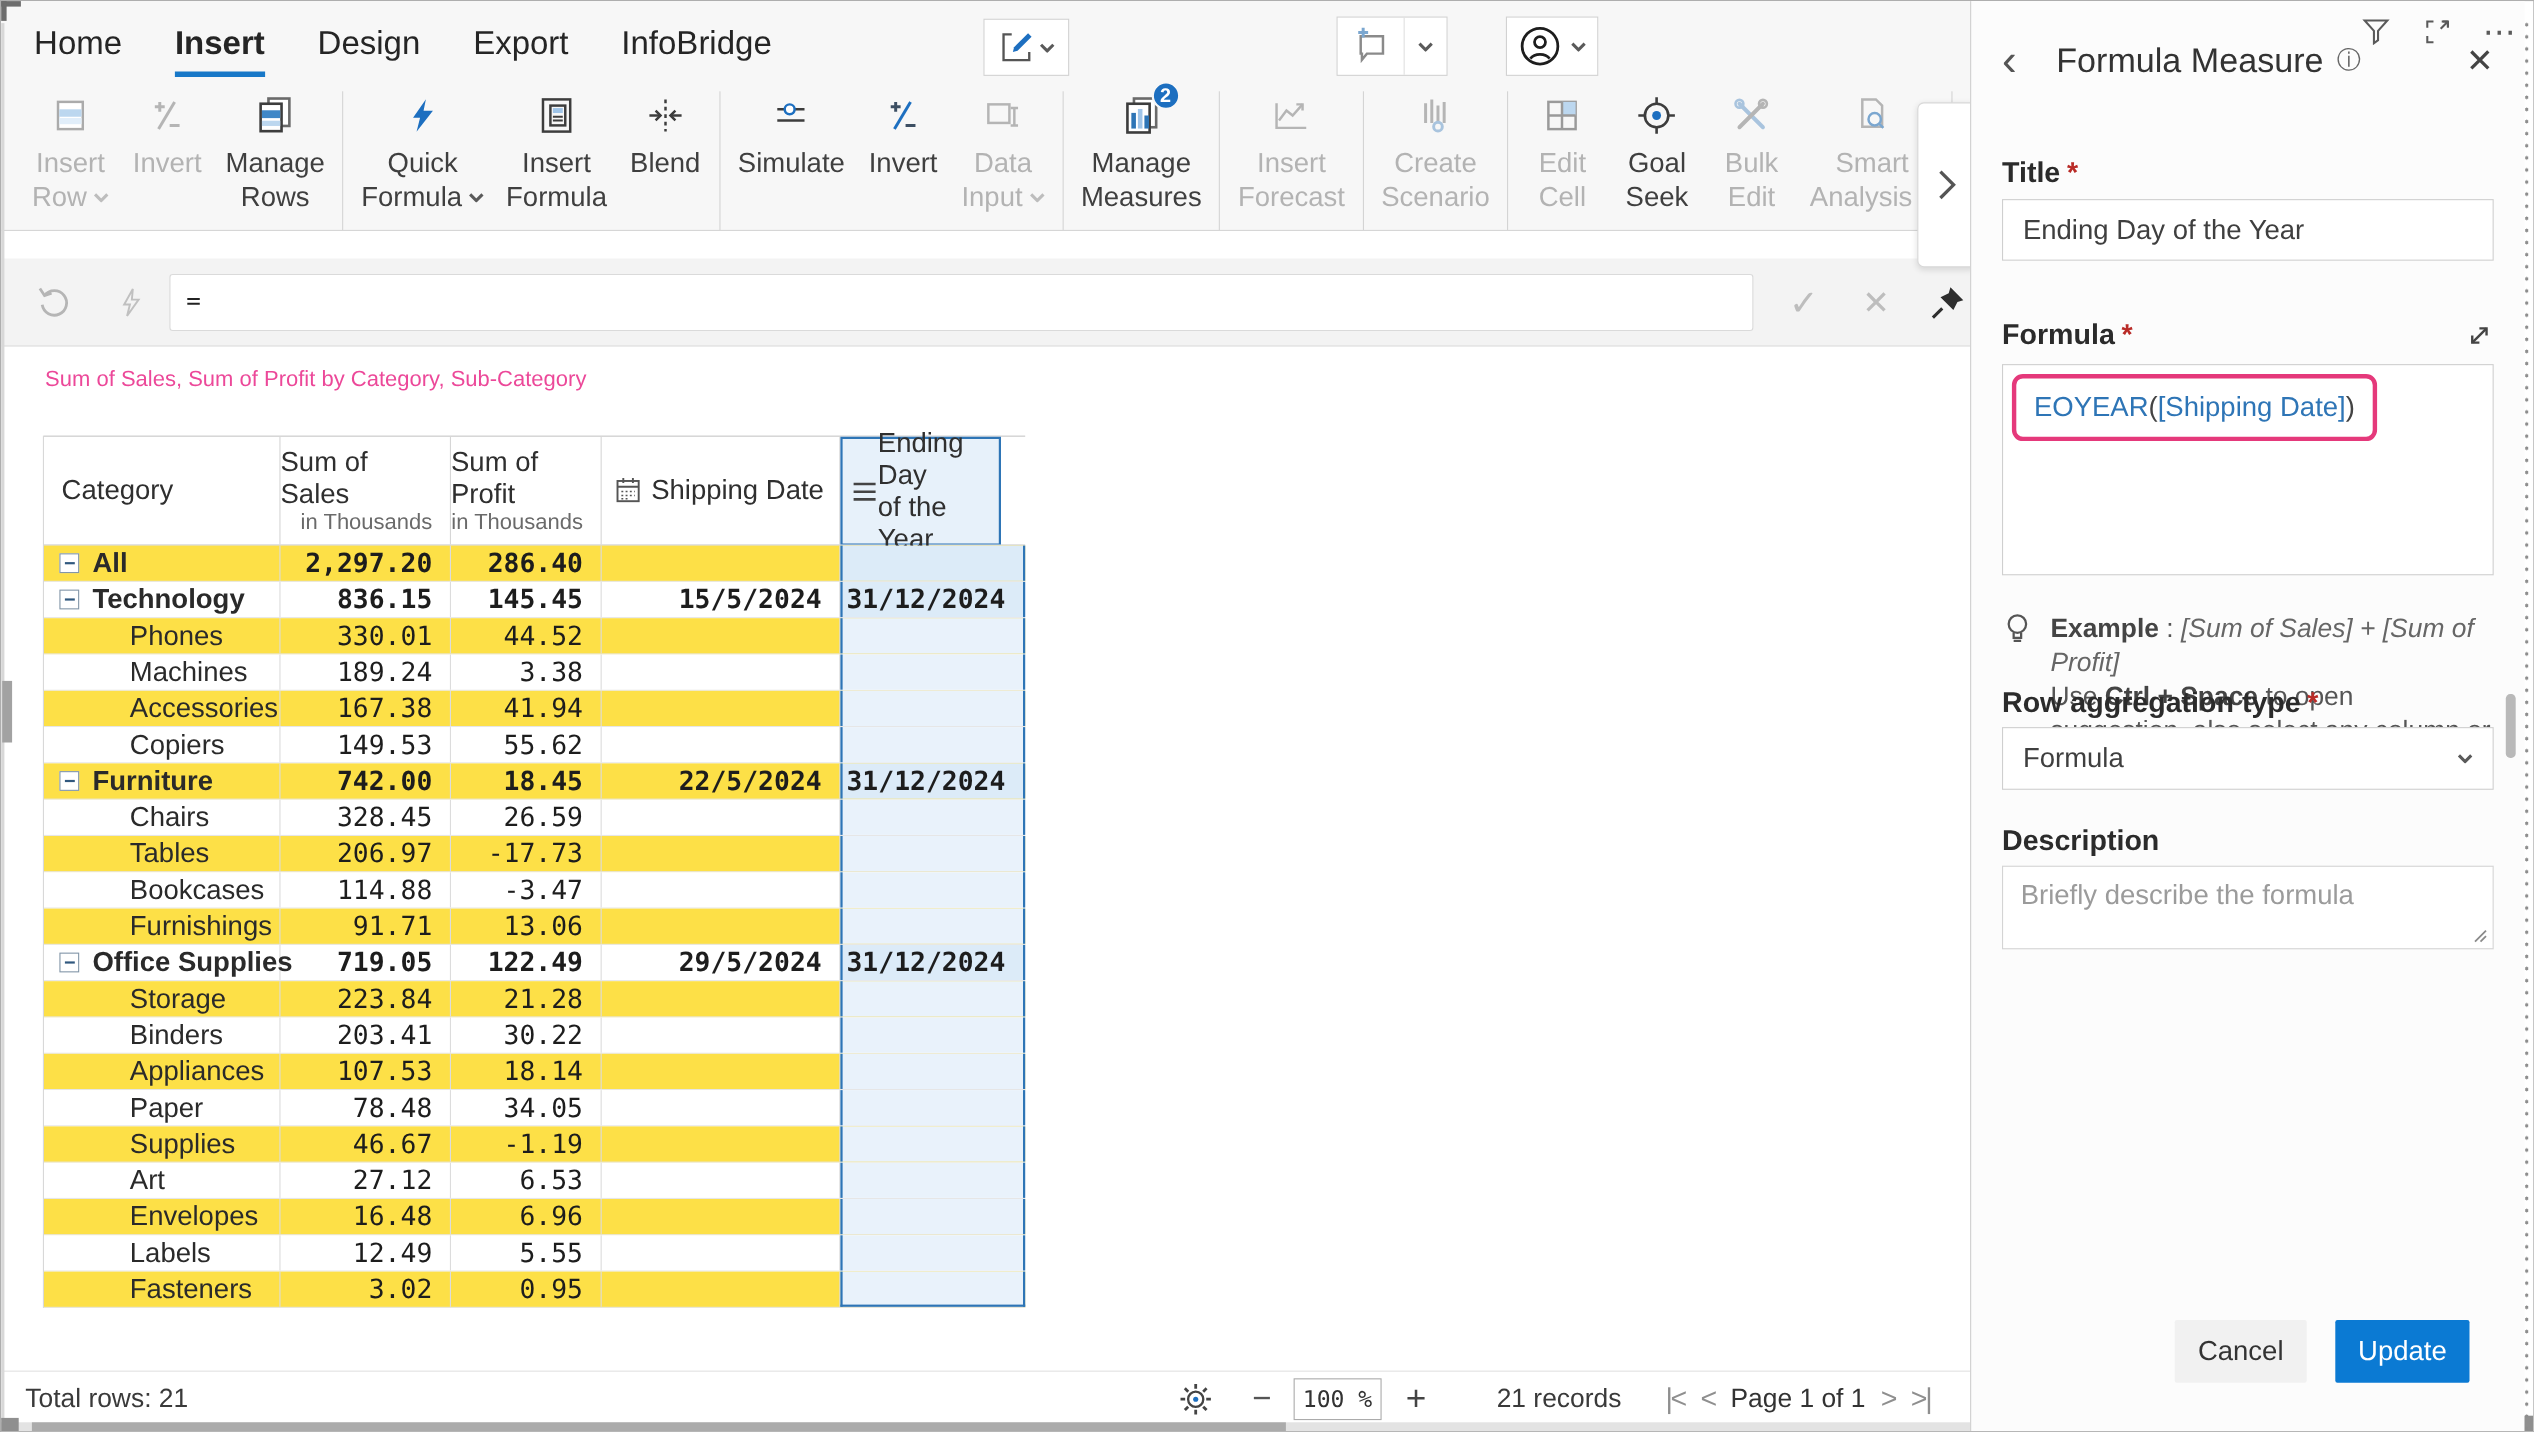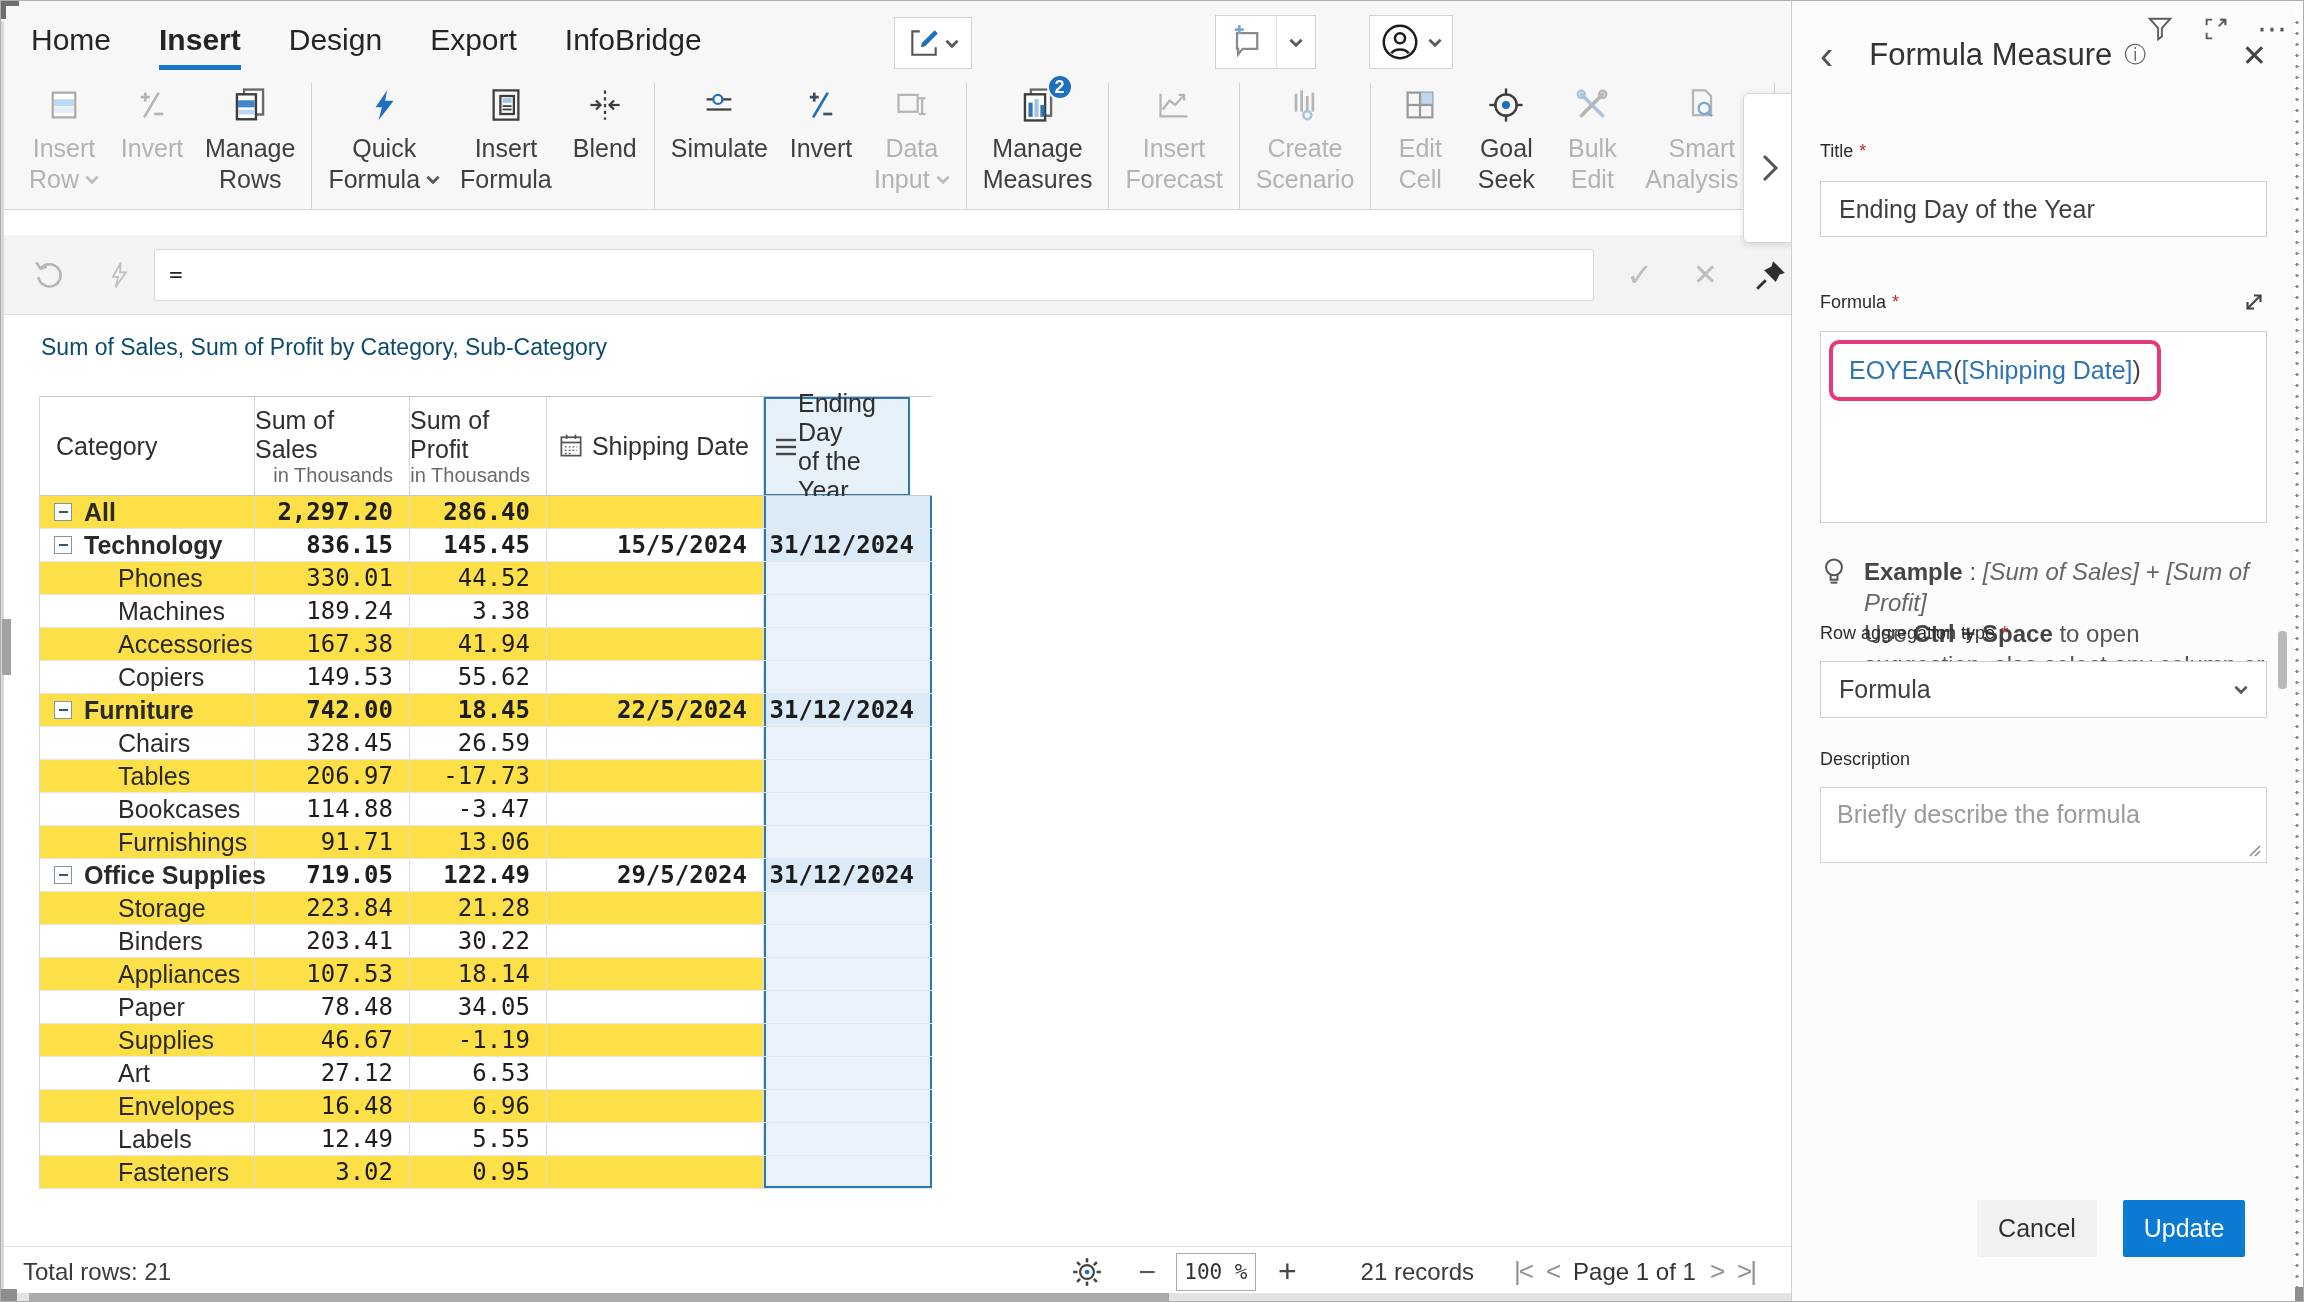--- a/index.html
+++ b/index.html
@@ -51,21 +51,21 @@
 
   
   .fbar{position:absolute;left:0;top:234px;width:1790px;height:80px;background:#f3f3f3;border-bottom:1px solid #dedede;display:flex;align-items:center;}
   .fbar .fic{margin-left:26px;width:44px;display:flex;justify-content:center;}
   .fbar-input{margin-left:14px;width:1450px;height:52px;background:#fff;border:1px solid #dadada;border-radius:3px;
     font-family:"DejaVu Sans Mono",monospace;font-size:22px;color:#222;padding:0 14px;}
   .fbar .aic{margin-left:26px;width:40px;display:flex;justify-content:center;}
 
   
   .content{position:absolute;left:12px;top:315px;width:1778px;height:930px;background:#fff;}
-  .view-title{position:absolute;left:28px;top:18px;font-size:23px;color:#0c4a6e;}
+  .view-title{position:absolute;left:28px;top:18px;font-size:20px;color:#ec4899;}
 
   .grid{position:absolute;left:26px;top:80px;border-left:1px solid #d8d8d8;}
   .thead{display:flex;height:100px;border-top:1px solid #c6c6c6;border-bottom:1px solid #c6c6c6;background:#fff;}
   .th{border-right:1px solid #d6d6d6;display:flex;font-size:25px;color:#2f2f2f;}
   .th .sub{font-size:20px;color:#6a6a6a;}
   .th-cat{width:215px;align-items:center;padding-left:16px;}
   .th-num{flex-direction:column;justify-content:center;align-items:flex-end;padding-right:16px;}
   .th-sales{width:155px;}
   .th-profit{width:137px;}
   .th-ship{width:217px;align-items:center;justify-content:space-between;padding:0 14px 0 10px;}
@@ -107,21 +107,21 @@
   .pg-text{color:#333;}
 
   
   .panel{position:absolute;left:1790px;top:0;width:504px;height:1302px;background:#fcfcfc;border-left:1px solid #cfcfcf;z-index:10;}
   .vh-icons{position:absolute;right:14px;top:10px;display:flex;gap:26px;align-items:center;z-index:20;}
   .p-head{position:absolute;left:0;top:34px;width:100%;display:flex;align-items:center;padding:0 28px;}
   .p-back{font-size:40px;color:#555;line-height:40px;}
   .p-title{margin-left:36px;font-size:31px;color:#333;}
   .p-info{margin-left:12px;font-size:22px;color:#666;}
   .p-close{margin-left:auto;font-size:30px;color:#444;}
-  .p-label{font-size:18px;color:#2b2b2b;font-weight:400;}
+  .p-label{font-size:26px;color:#2b2b2b;font-weight:700;}
   .req{color:#b92b27;margin-left:6px;}
   .p-row{position:absolute;left:28px;right:28px;}
   .p-input{width:100%;height:56px;background:#fff;border:1px solid #cfcfcf;font-size:25px;color:#3f3f3f;padding:0 18px;font-family:"Liberation Sans",sans-serif;}
   .formula-box{width:100%;height:192px;background:#fff;border:1px solid #cfcfcf;padding:8px;}
   .pink-box{display:inline-block;border:4px solid #e5397b;border-radius:10px;padding:12px 16px;background:#fff;}
   .code{font-size:25px;white-space:nowrap;}
   .code .blue{color:#2e75b6;}
   .code .dark{color:#444;}
   .hint{display:flex;gap:16px;color:#555;font-size:24px;line-height:31px;}
   .hint .ex-label{font-weight:700;color:#444;}

